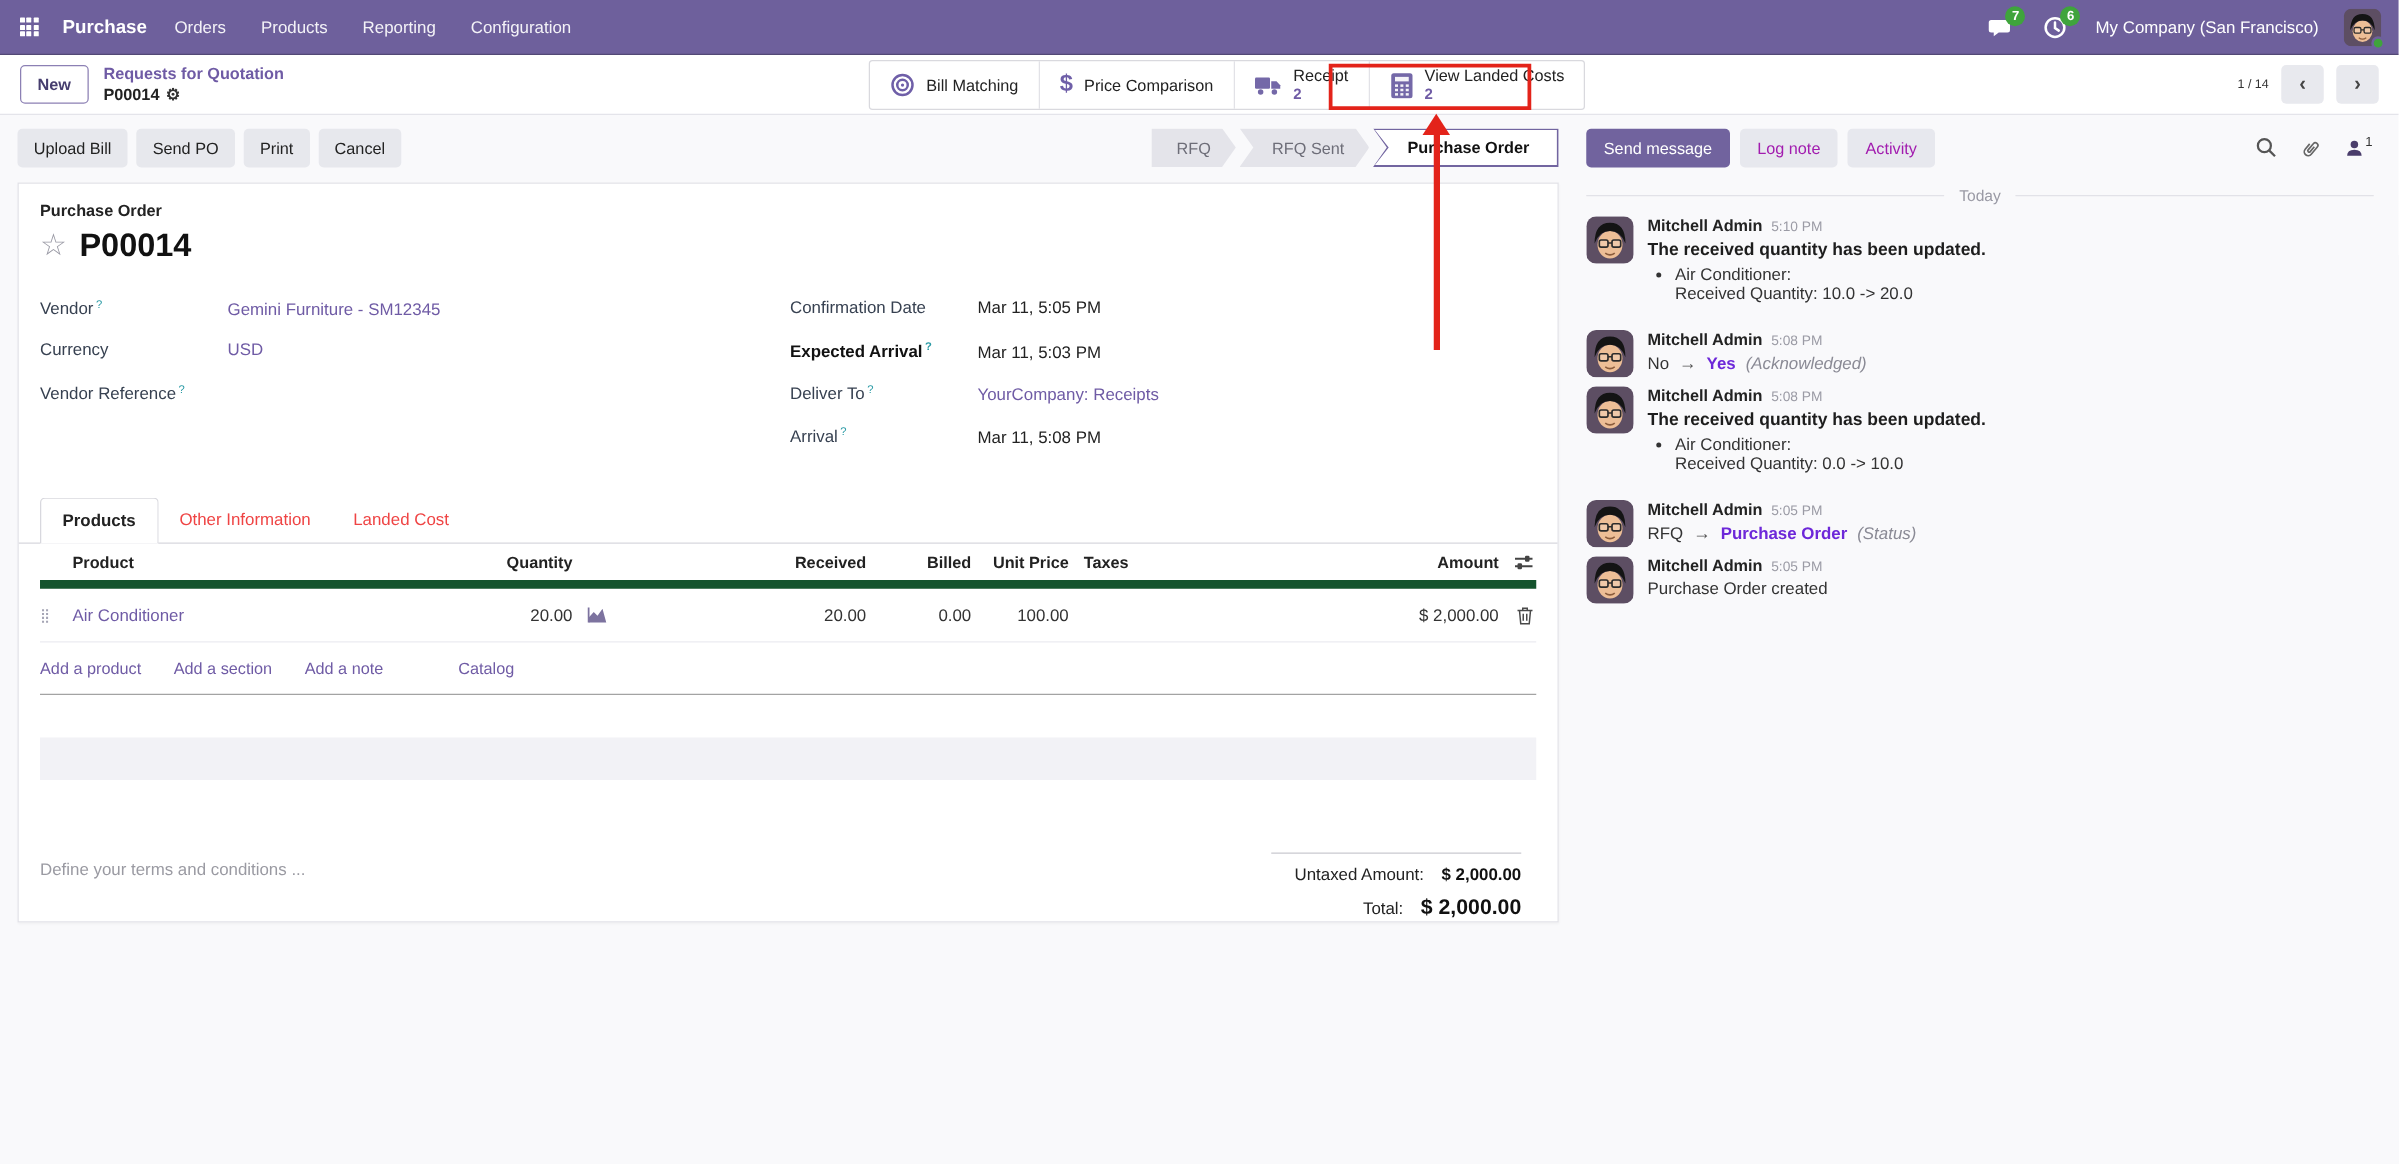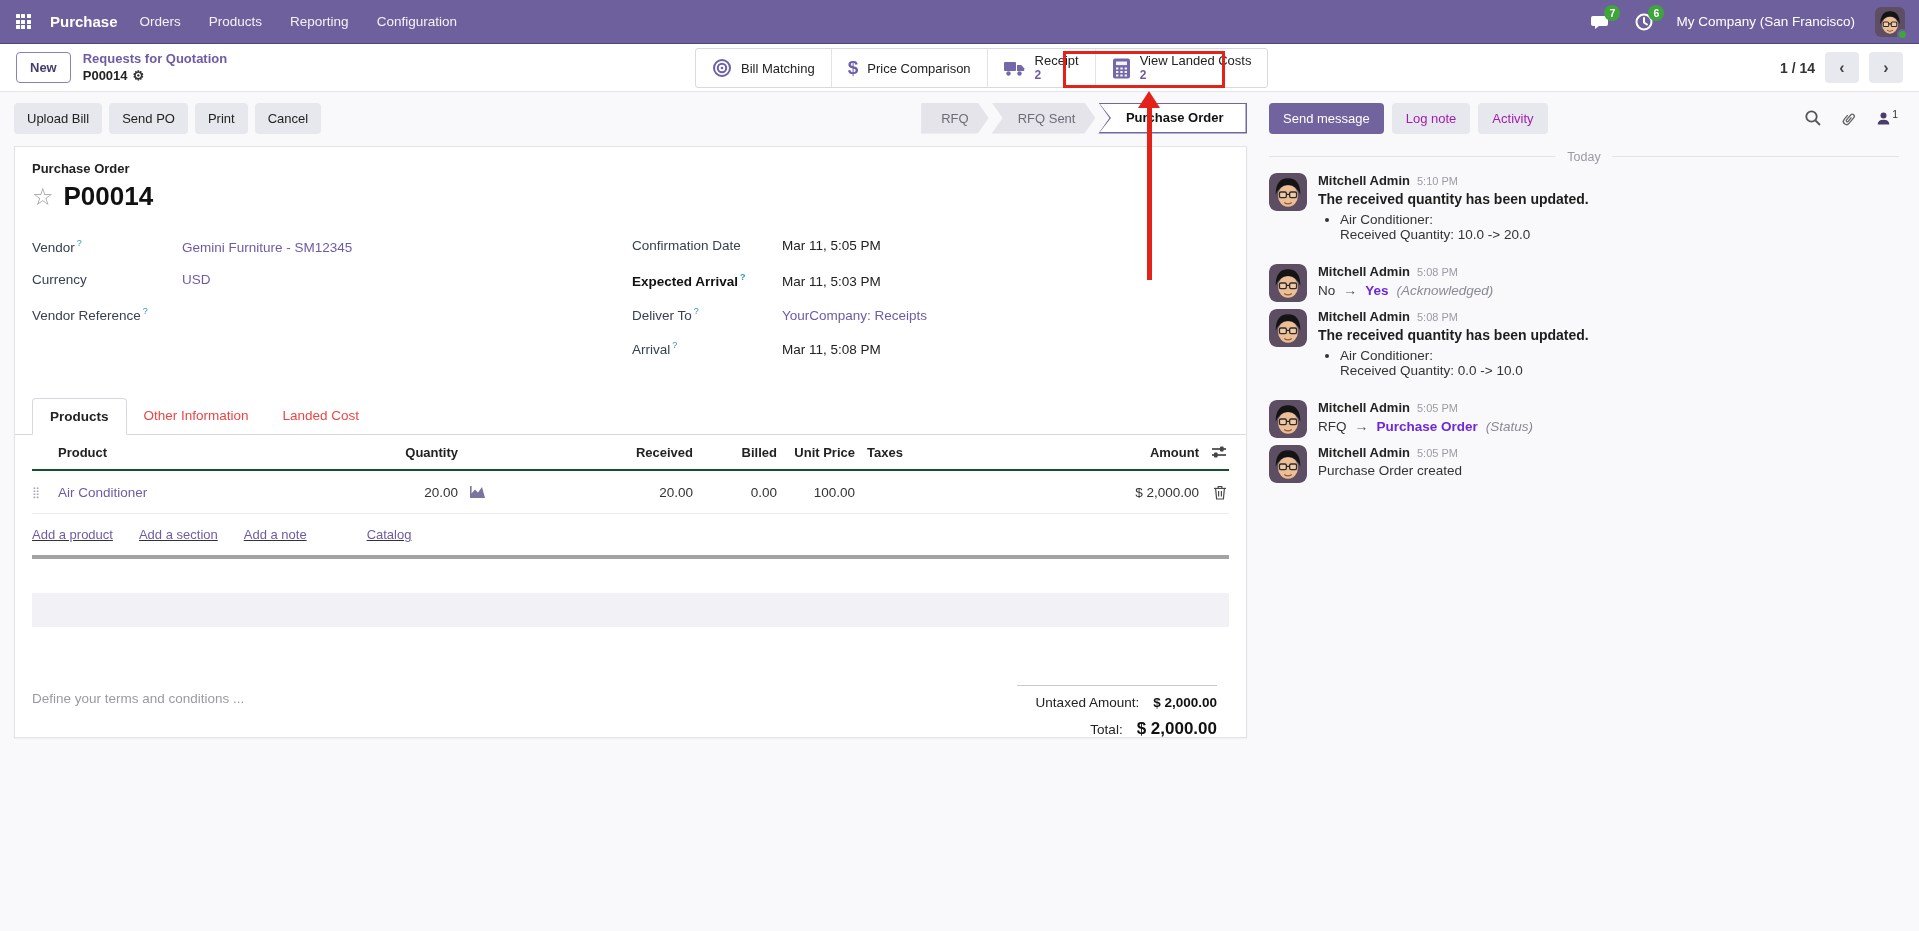--- a/index.html
+++ b/index.html
@@ -40,21 +40,21 @@
     background:#fff; border:1px solid #d9d9de; border-radius:3px; }
   .smart-btn { display:flex; align-items:center; gap:9px; padding:0 16px; cursor:pointer;
     border-left:1px solid #e2e2e7; font-size:13px; color:#222; }
   .smart-btn:first-child { border-left:none; }
   .smart-col { display:flex; flex-direction:column; line-height:1.15; }
   .smart-count { color:#6f5ba5; font-weight:700; font-size:12px; }
   .smart-ico { display:flex; align-items:center; }
   .dollar-glyph { color:#6f5fa8; font-size:19px; font-weight:700; }
 
   .pager { margin-left:auto; display:flex; align-items:center; gap:10px; }
-  .pager-count { font-size:14px; color:#333;font-weight:bold; }
+  .pager-count { font-size:10px; color:#333; }
   .pager-btn { width:34px; height:31px; background:#e8e9ee; border:none; border-radius:4px;
     color:#444; font-size:16px; font-weight:700; cursor:pointer; }
 
   
   .red-box { position:absolute; left:1063px; top:51px; width:162px; height:37px;
     border:3px solid #e3231a; z-index:50; pointer-events:none; }
   .red-arrow { position:absolute; left:1138px; top:91px; z-index:50; pointer-events:none; }
   .red-arrow .head { width:0; height:0; border-left:11px solid transparent;
     border-right:11px solid transparent; border-bottom:17px solid #e3231a; }
   .red-arrow .stem { width:5px; height:172px; background:#e3231a; margin-left:8.5px; }
@@ -96,36 +96,36 @@
   .fvalue { font-size:13.5px; color:#222; }
   .fvalue.link { color:#6f5ba5; cursor:pointer; }
 
   .tabs { display:flex; border-bottom:1px solid #d8d8de; margin-top:24px; padding:0 0 0 17px; }
   .tab { padding:10px 17px; font-size:13.5px; color:#ef4444; cursor:pointer; }
   .tab.active { background:#fff; border:1px solid #d8d8de; border-bottom:1px solid #fff;
     margin-bottom:-1px; border-radius:4px 4px 0 0; color:#222; font-weight:700; }
 
   .grid { margin:0 17px; }
   .trow { display:flex; align-items:center; }
-  .thead { font-weight:700; color:#222; border-bottom:2px solid #14532d; height:36px; font-size:13px; }
+  .thead { font-weight:700; color:#222; border-bottom:7px solid #14532d; height:36px; font-size:13px; }
   .tbodyr { height:43px; border-bottom:1px solid #ececf1; font-size:13.5px; }
   .c-handle { width:26px; color:#a5a5b5; font-size:11px; cursor:grab; }
   .c-product { width:270px; }
   .c-product .link { color:#6f5ba5; cursor:pointer; }
   .c-qty { width:130px; text-align:right; }
   .c-qico { width:40px; display:flex; justify-content:center; }
   .c-recv { width:195px; text-align:right; }
   .c-bill { width:84px; text-align:right; }
   .c-price { width:78px; text-align:right; }
   .c-tax { width:200px; padding-left:12px; }
   .c-amt { width:144px; text-align:right; font-weight:400; }
   .thead .c-amt { font-weight:700; }
   .c-end { flex:1; display:flex; justify-content:flex-end; align-items:center; padding-right:2px; }
 
-  .add-row { display:flex; align-items:center; padding:13px 0; border-bottom:4px solid #a3a3a3;text-decoration:underline; }
+  .add-row { display:flex; align-items:center; padding:13px 0; border-bottom:1px solid #a3a3a3; }
   .add-link { color:#6f5ba5; font-size:13px; margin-right:26px; cursor:pointer; }
   .catalog-link { color:#6f5ba5; font-size:13px; margin-left:34px; cursor:pointer; }
   .empty-row { height:34px; }
   .empty-row.gray { background:#f2f2f6; }
 
   .sheet-footer { display:flex; margin:24px 17px 0 17px; }
   .terms { flex:1; color:#9a9aa2; font-size:13.5px; padding-top:6px; cursor:text; }
   .totals { width:200px; margin-right:12px; }
   .tot-row { display:flex; justify-content:flex-end; align-items:baseline; gap:14px; }
   .tot-row.untaxed { border-top:1px solid #c9c9cf; padding-top:9px; }

